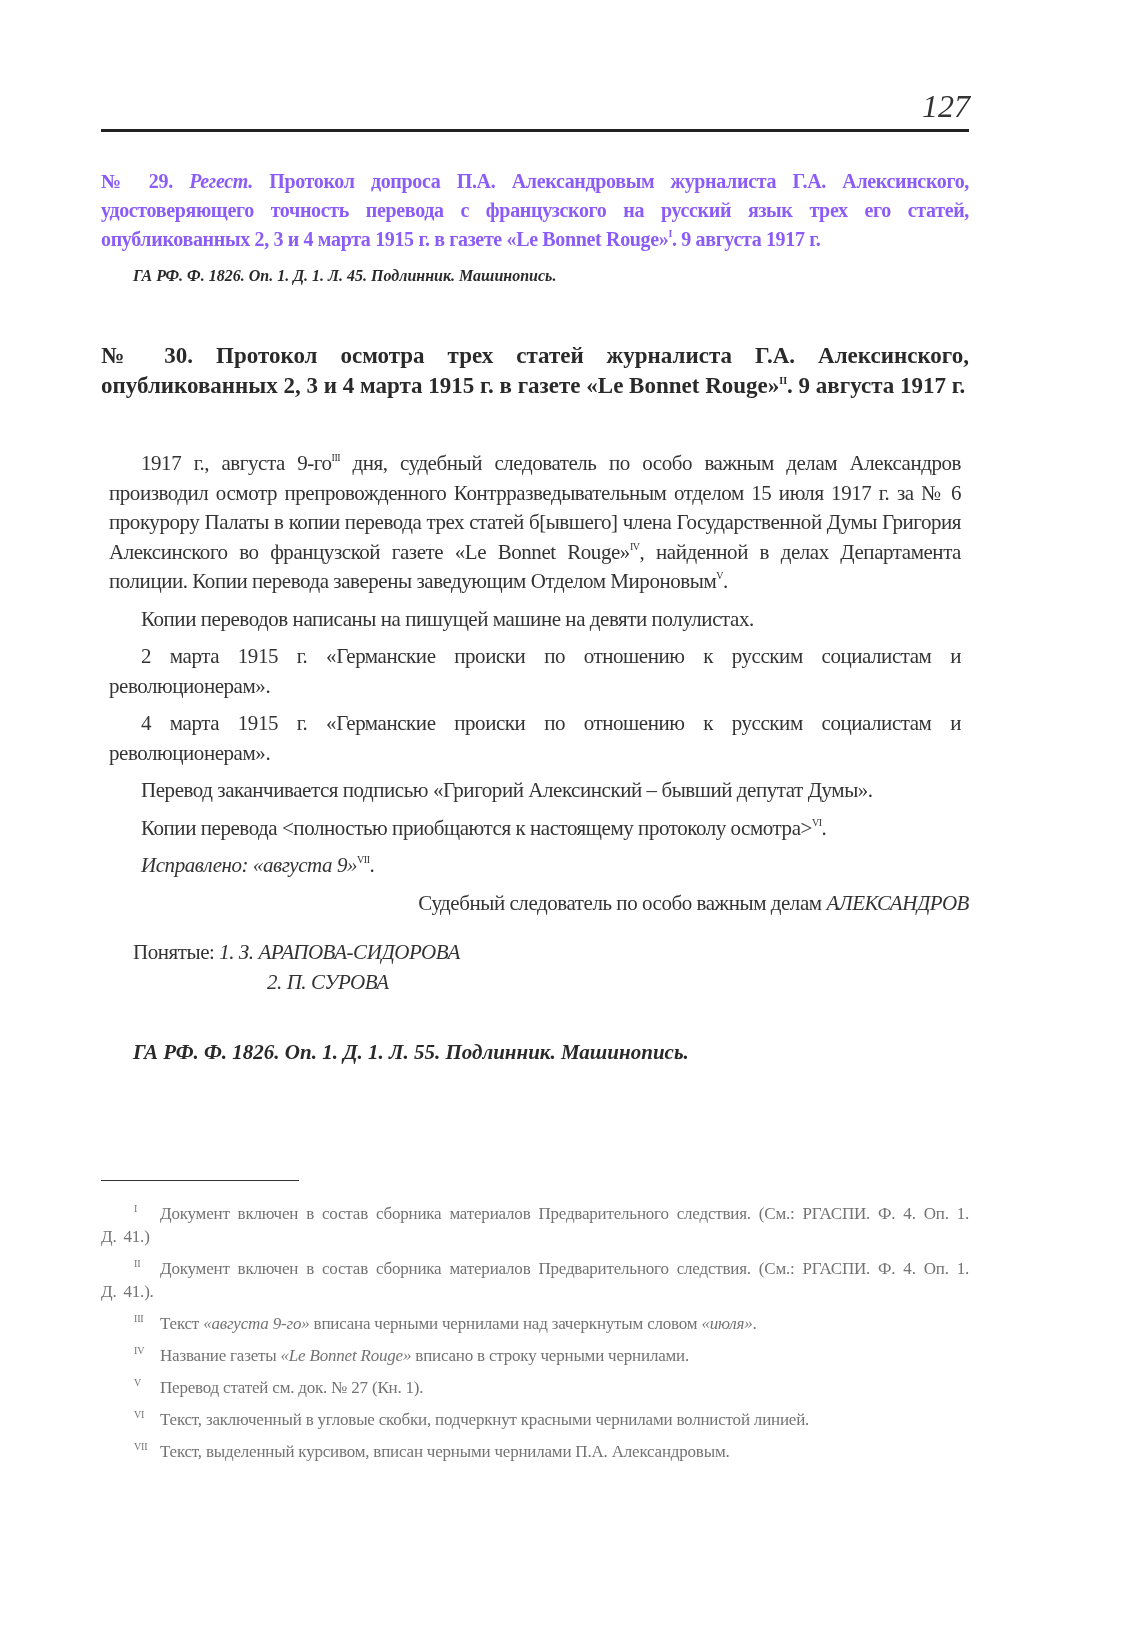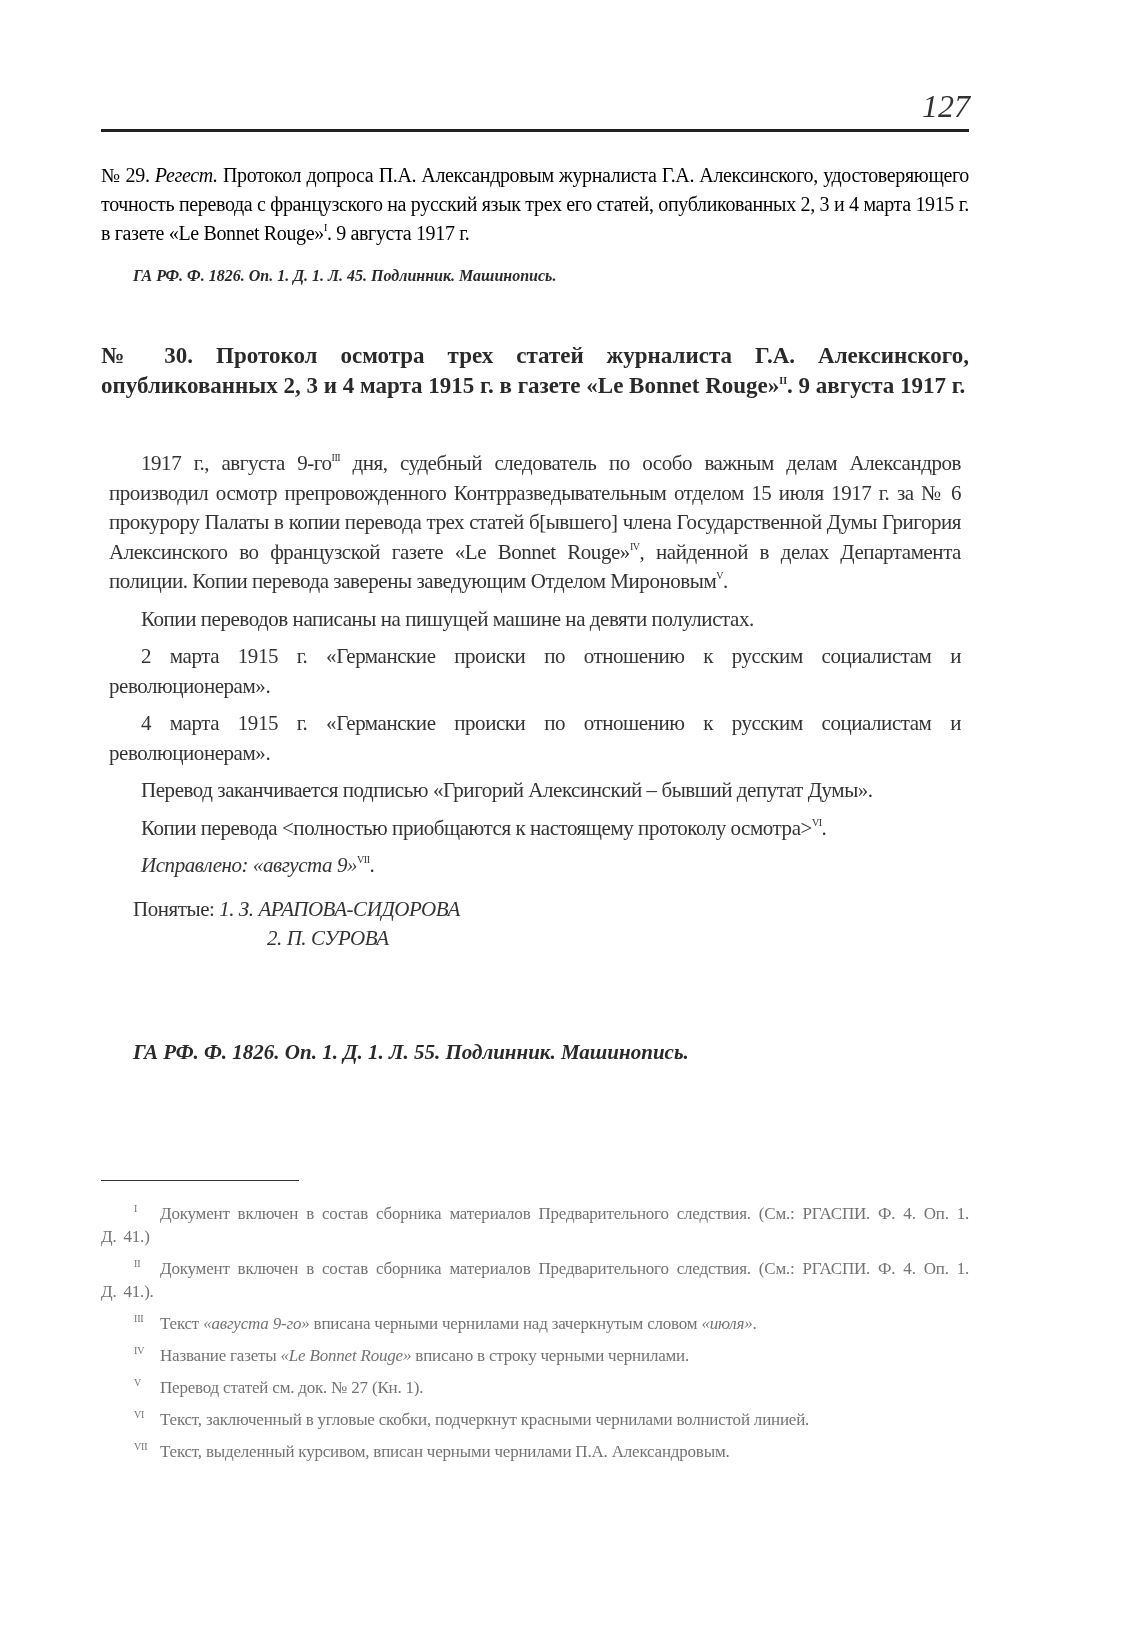--- a/index.html
+++ b/index.html
@@ -10,41 +10,41 @@
   }
   .page-num {
     position: absolute; top: 88px; right: 176px;
     font-size: 32px; font-style: italic; color: #333;
   }
   .top-rule {
     position: absolute; top: 129px; left: 101px; width: 868px; height: 3px; background: #222;
   }
   .content { position: absolute; left: 101px; width: 868px; }
   .doc29-head {
-    top: 161px; font-size: 20px; font-weight: normal; line-height: 29px;
-    text-align: justify; letter-spacing: -0.35px; color: #000000;
+    top: 167px; font-size: 20px; font-weight: bold; line-height: 29px;
+    text-align: justify; letter-spacing: -0.35px; color: #8b5cf6;
   }
   .archive {
     font-size: 16px; font-weight: bold; font-style: italic; color: #2a2a2a;
   }
   .arch29 { top: 267px; left: 133px; }
   .doc30-head {
     top: 341px; font-size: 23px; font-weight: bold; line-height: 30px;
     text-align: justify; color: #2a2a2a;
   }
   .body-text {
     top: 441px; font-size: 21px; line-height: 29.5px; color: #333;
     letter-spacing: -0.45px;
   }
   .body-text p { margin: 8px; text-indent: 32px; text-align: justify; }
   sup { font-size: 10px; vertical-align: 9px; line-height: 0; }
   .signature {
     text-align: right; margin-top: 6px;
   }
-  .witnesses { margin-top: 14px; padding-left: 32px; }
+  .witnesses { margin-top: 20px; padding-left: 32px; }
   .witness-2 { padding-left: 134px; }
   .arch30 { top: 1040px; left: 133px; font-size: 21px; }
   .fn-rule { position: absolute; top: 1180px; left: 101px; width: 198px; height: 1px; background: #333; }
   .footnotes {
     top: 1186px; font-size: 17px; line-height: 23px; color: #737373; letter-spacing: -0.2px; margin-top: 16px;
   }
   .footnotes .fn { margin: 0 0 9px 0; text-indent: 33px; text-align: justify; }
   .footnotes .fn.wide { word-spacing: 3px; }
   .fn-mark { font-size: 10px; vertical-align: 7px; line-height: 0; display: inline-block; width: 26px; text-indent: 0; }
   i { font-style: italic; }
@@ -68,20 +68,23 @@
 
 <div class="content body-text">
   <p><span>1917 г., августа 9-го</span><sup>III</sup><span> дня, судебный следователь по особо важным делам Александров производил осмотр препровожденного Контрразведывательным отделом 15 июля 1917 г. за № 6 прокурору Палаты в копии перевода трех статей б[ывшего] члена Государственной Думы Григория Алексинского во французской газете «Le Bonnet Rouge»</span><sup>IV</sup><span>, найденной в делах Департамента полиции. Копии перевода заверены заведующим Отделом Мироновым</span><sup>V</sup><span>.</span></p>
   <p>Копии переводов написаны на пишущей машине на девяти полулистах.</p>
   <p>2 марта 1915 г. «Германские происки по отношению к русским социалистам и революционерам».</p>
   <p>4 марта 1915 г. «Германские происки по отношению к русским социалистам и революционерам».</p>
   <p>Перевод заканчивается подписью «Григорий Алексинский – бывший депутат Думы».</p>
   <p><span>Копии перевода &lt;полностью приобщаются к настоящему протоколу осмотра&gt;</span><sup>VI</sup><span>.</span></p>
   <p><i>Исправлено: «августа 9»</i><sup>VII</sup><span>.</span></p>
 
+  <div class="signature">
+    <span>Судебный следователь по особо важным делам </span><i>АЛЕКСАНДРОВ</i>
+  </div>
 
   <div class="witnesses">
     <div><span>Понятые: </span><i>1. З. АРАПОВА-СИДОРОВА</i></div>
     <div class="witness-2"><i>2. П. СУРОВА</i></div>
   </div>
 </div>
 
 <div class="content archive arch30">ГА РФ. Ф. 1826. Оп. 1. Д. 1. Л. 55. Подлинник. Машинопись.</div>
 
 <div class="fn-rule"></div>

